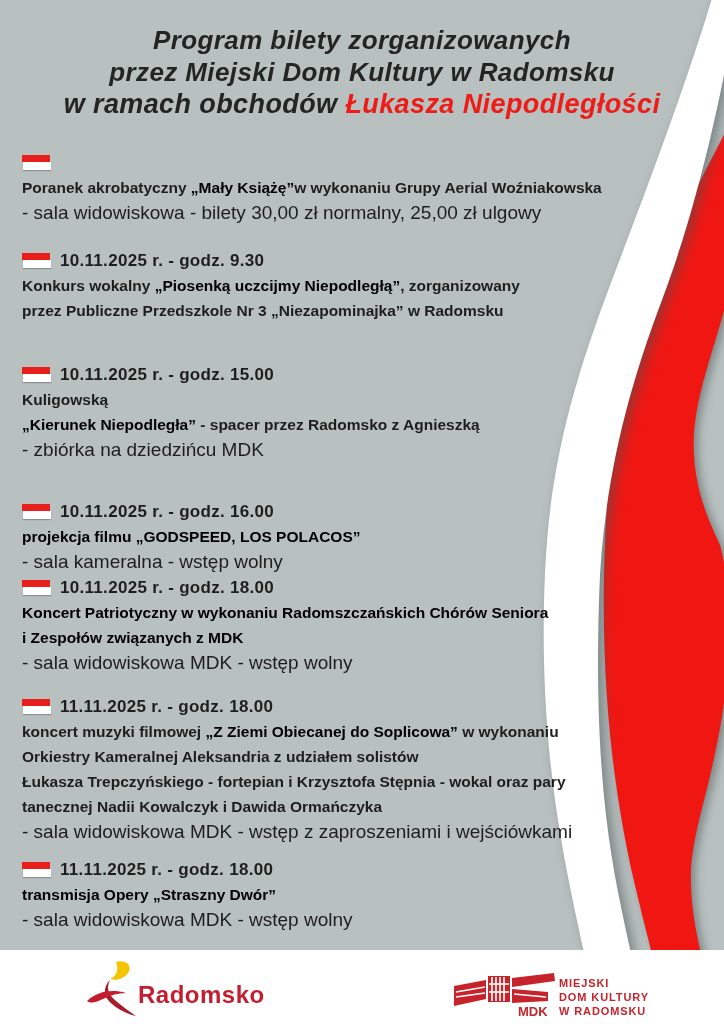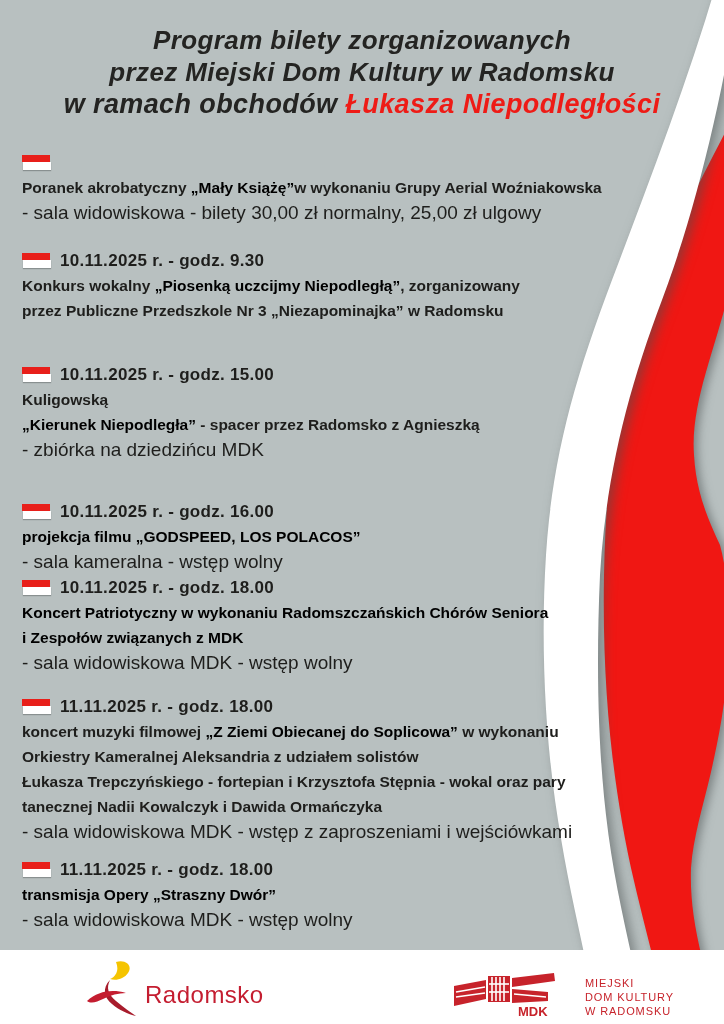--- a/index.html
+++ b/index.html
@@ -30,23 +30,23 @@
   .flag .flag-red{position:absolute;left:0;top:0;width:28px;height:7px;background:#e81f1a;}
   .flag .flag-white{position:absolute;left:1px;top:7px;width:28px;height:8px;background:#ffffff;box-shadow:0 1px 1px rgba(90,95,95,.5);}
   .event-date{font-size:17px;font-weight:700;color:#1e1e1c;letter-spacing:.3px;white-space:nowrap;}
   .event-title{font-size:15.5px;font-weight:700;color:#1e1e1c;}
   .event-title .tline{line-height:25px;white-space:nowrap;}
   .event-title .red{color:#000000;}
   .event-detail{font-size:19px;font-weight:400;color:#1e1e1c;line-height:25px;white-space:nowrap;}
   
   .footer{position:absolute;left:0;bottom:0;width:724px;height:74px;background:#ffffff;z-index:3;}
   .radomsko-logo{position:absolute;left:86px;top:10px;display:flex;align-items:center;}
-  .radomsko-word{font-size:24px;font-weight:400;color:#c41d30;letter-spacing:.5px;margin-left:7px;margin-top:14px;}
+  .radomsko-word{font-size:24px;font-weight:700;color:#c41d30;letter-spacing:.5px;margin-top:14px;}
   .mdk-logo{position:absolute;left:452px;top:18px;display:flex;align-items:flex-start;}
-  .mdk-text{margin-left:28px;margin-top:8px;font-size:11px;font-weight:400;color:#c7232b;letter-spacing:.9px;line-height:14px;}
+  .mdk-text{margin-left:2px;margin-top:8px;font-size:11px;font-weight:700;color:#c7232b;letter-spacing:.9px;line-height:14px;}
 </style>
 </head>
 <body>
 
 <div class="poster">
 
   <svg class="ribbon" width="724" height="1024" viewBox="0 0 724 1024">
     <path class="band-red" d="M 745,95
          C 705,170 668,240 643,315
          C 618,390 606,470 604,575

